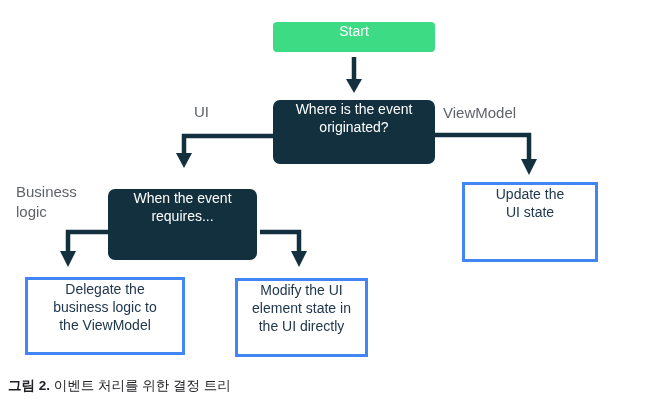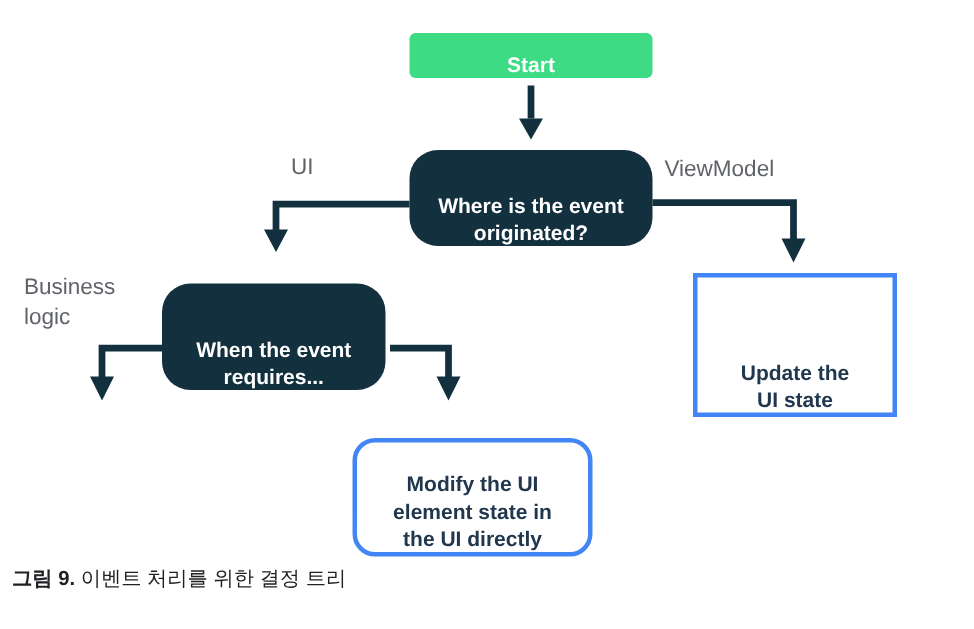--- a/index.html
+++ b/index.html
@@ -1,25 +1,25 @@
 <!DOCTYPE html>
 <html><head>
 <meta charset="utf-8">
 <style>
   html,body{margin:0;padding:0;background:#ffffff;}
   .stage{
     position:relative;width:649px;height:419px;background:#ffffff;overflow:hidden;
     font-family:"Liberation Sans","DejaVu Sans",sans-serif;
   }
   .node{
-    position:absolute;display:flex;align-items:flex-end;justify-content:center;
-    text-align:center;box-sizing:border-box;line-height:1.3;font-weight:bold;
+    position:absolute;display:flex;align-items:flex-start;justify-content:center;
+    text-align:center;box-sizing:border-box;line-height:1.3;
   }
   .node-dark{
-    background:#13303F;color:#ffffff;border-radius:19px;font-size:14px;
+    background:#13303F;color:#ffffff;border-radius:7px;font-size:14px;
   }
   .node-green{
     background:#3DDC84;color:#ffffff;border-radius:4px;font-size:14px;
   }
   .node-outline{
     background:#ffffff;border:3px solid #4285F4;color:#20374D;font-size:14px;
   }
   .edge-label{
     position:absolute;color:#5F6368;font-size:15px;line-height:1.35;
   }
@@ -65,33 +65,36 @@
   </div>
 
   <div class="node node-dark" style="left:273px;top:100px;width:162px;height:64px;">
     <span class="inner" style="max-width:132px;">Where is the event originated?</span>
   </div>
 
   <div class="node node-dark" style="left:108px;top:177px;width:149px;height:71px;margin-top:12px;">
     <span class="inner" style="max-width:112px;">When the event requires...</span>
   </div>
 
+  <div class="node node-outline" style="left:25px;top:277px;width:160px;height:78px;">
+    <span class="inner" style="max-width:118px;">Delegate the business logic to the ViewModel</span>
+  </div>
 
-  <div class="node node-outline" style="left:235px;top:292px;width:160px;height:79px;border-radius:15px;">
+  <div class="node node-outline" style="left:235px;top:278px;width:133px;height:79px;">
     <span class="inner" style="max-width:112px;">Modify the UI element state in the UI directly</span>
   </div>
 
-  <div class="node node-outline" style="left:462px;top:182px;width:136px;height:96px;">
+  <div class="node node-outline" style="left:462px;top:182px;width:136px;height:80px;">
     <span class="inner" style="max-width:80px;">Update the UI state</span>
   </div>
 
   <div class="edge-label" style="left:194px;top:102px;width:44px;">UI</div>
 
   <div class="edge-label" style="left:443px;top:103px;width:100px;">ViewModel</div>
 
   <div class="edge-label" style="left:16px;top:182px;width:82px;">Business logic</div>
 
 
   <div class="caption">
-    <b>그림 9.</b><span> 이벤트 처리를 위한 결정 트리</span>
+    <b>그림 2.</b><span> 이벤트 처리를 위한 결정 트리</span>
   </div>
 
 </div>
 
 </body></html>

